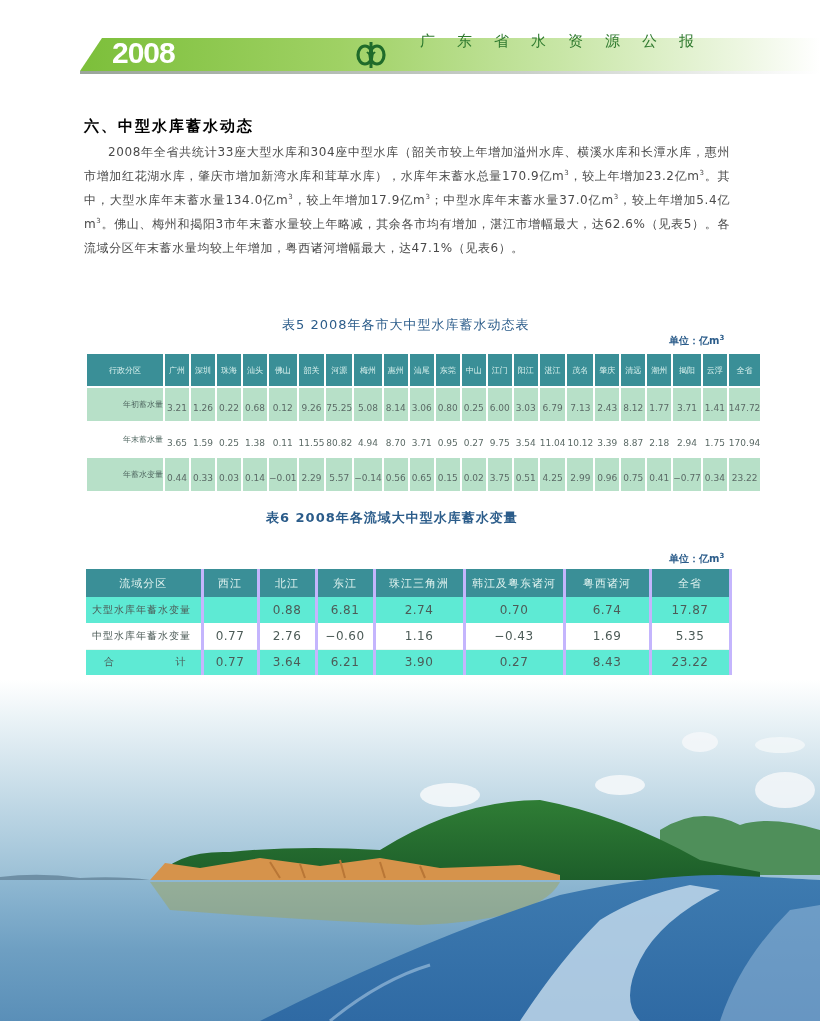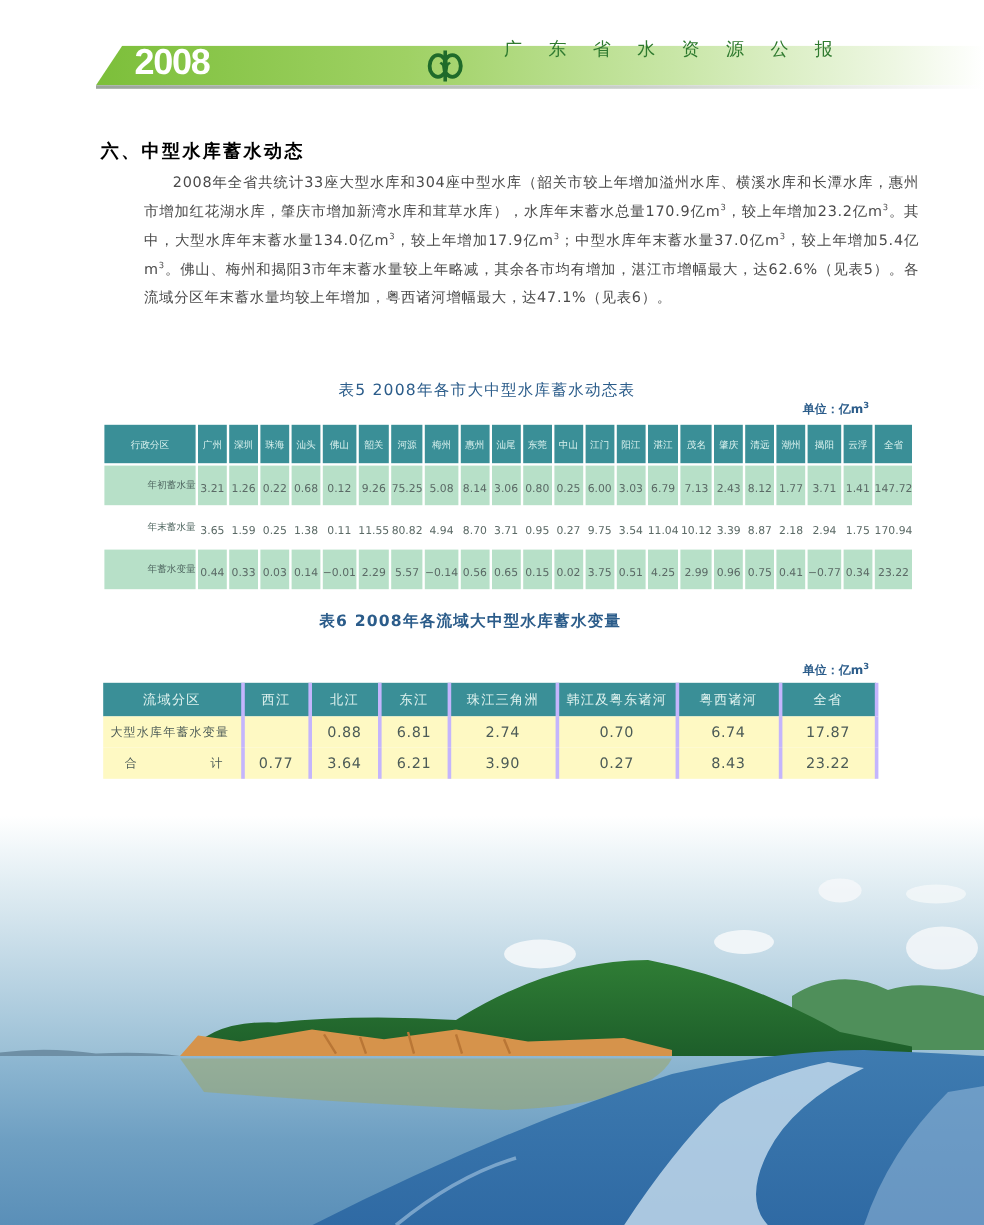--- a/index.html
+++ b/index.html
@@ -26,21 +26,21 @@
     letter-spacing: 22px; white-space: nowrap;
   }
 
   
   .section-title {
     position: absolute; left: 84px; top: 117px; font-size: 15px; color: #000000; font-weight: bold;
     letter-spacing: 2px;
   }
   .para {
     position: absolute; left: 84px; top: 140px; width: 646px; font-size: 12px; line-height: 24px;
-    color: #4a4a4a; letter-spacing: 0.6px; text-align: justify; margin-left: 36px;
+    color: #4a4a4a; letter-spacing: 0.6px; text-align: justify;
   }
   .para p { text-indent: 24px; }
   sup { font-size: 7px; vertical-align: super; line-height: 0; }
 
   
   .caption { position: absolute; font-size: 13px; color: #2b5c8a; letter-spacing: 1px; white-space: nowrap; }
   .unit { position: absolute; font-size: 10px; color: #2b5c8a; font-weight: bold; white-space: nowrap; }
 
   
   .t5 { position: absolute; left: 85px; top: 352px; border-collapse: separate; border-spacing: 2px; }
@@ -53,21 +53,21 @@
   .t5 th.c0, .t5 td.c0 { width: 58px; }
   .t5 th.cc, .t5 td.cc { width: 24px; }
   .t5 th.ct, .t5 td.ct { width: 26px; }
 
   
   .t6 { position: absolute; left: 86px; top: 569px; border-collapse: collapse; }
   .t6 th, .t6 td { text-align: center; white-space: nowrap; border-right: 3px solid #c4b5fd; }
   .t6 th { background: #3a8f97; color: #dff2ef; font-size: 11px; font-weight: normal; height: 28px; letter-spacing: 1px; }
   .t6 td { font-size: 12px; color: #4c5b57; height: 26px; letter-spacing: 0.5px; }
   .t6 td.rowhead { font-size: 10px; text-align: left; padding-left: 6px; letter-spacing: 1px; }
-  .t6 tr.g td { background: #fef9c3; margin-top: 36px; }
+  .t6 tr.g td { background: #5eead4; margin-top: 36px; }
   .t6 tr.w td { background: #ffffff; border-bottom: 1px solid #eef7f2; }
   .t6 .heji { display: flex; justify-content: space-between; padding: 0 14px 0 12px; }
 
   
   .photo { position: absolute; left: 0; top: 680px; width: 820px; height: 341px; overflow: hidden; }
 </style>
 </head>
 <body>
 
 <div class="banner"></div>
@@ -216,20 +216,30 @@
       <tr class="g">
         <td class="rowhead">大型水库年蓄水变量</td>
         <td></td>
         <td>0.88</td>
         <td>6.81</td>
         <td>2.74</td>
         <td>0.70</td>
         <td>6.74</td>
         <td>17.87</td>
       </tr>
+      <tr class="w">
+        <td class="rowhead">中型水库年蓄水变量</td>
+        <td>0.77</td>
+        <td>2.76</td>
+        <td>−0.60</td>
+        <td>1.16</td>
+        <td>−0.43</td>
+        <td>1.69</td>
+        <td>5.35</td>
+      </tr>
       <tr class="g">
         <td class="rowhead">
           <div class="heji">
             <span>合</span>
             <span>计</span>
           </div>
         </td>
         <td>0.77</td>
         <td>3.64</td>
         <td>6.21</td>

